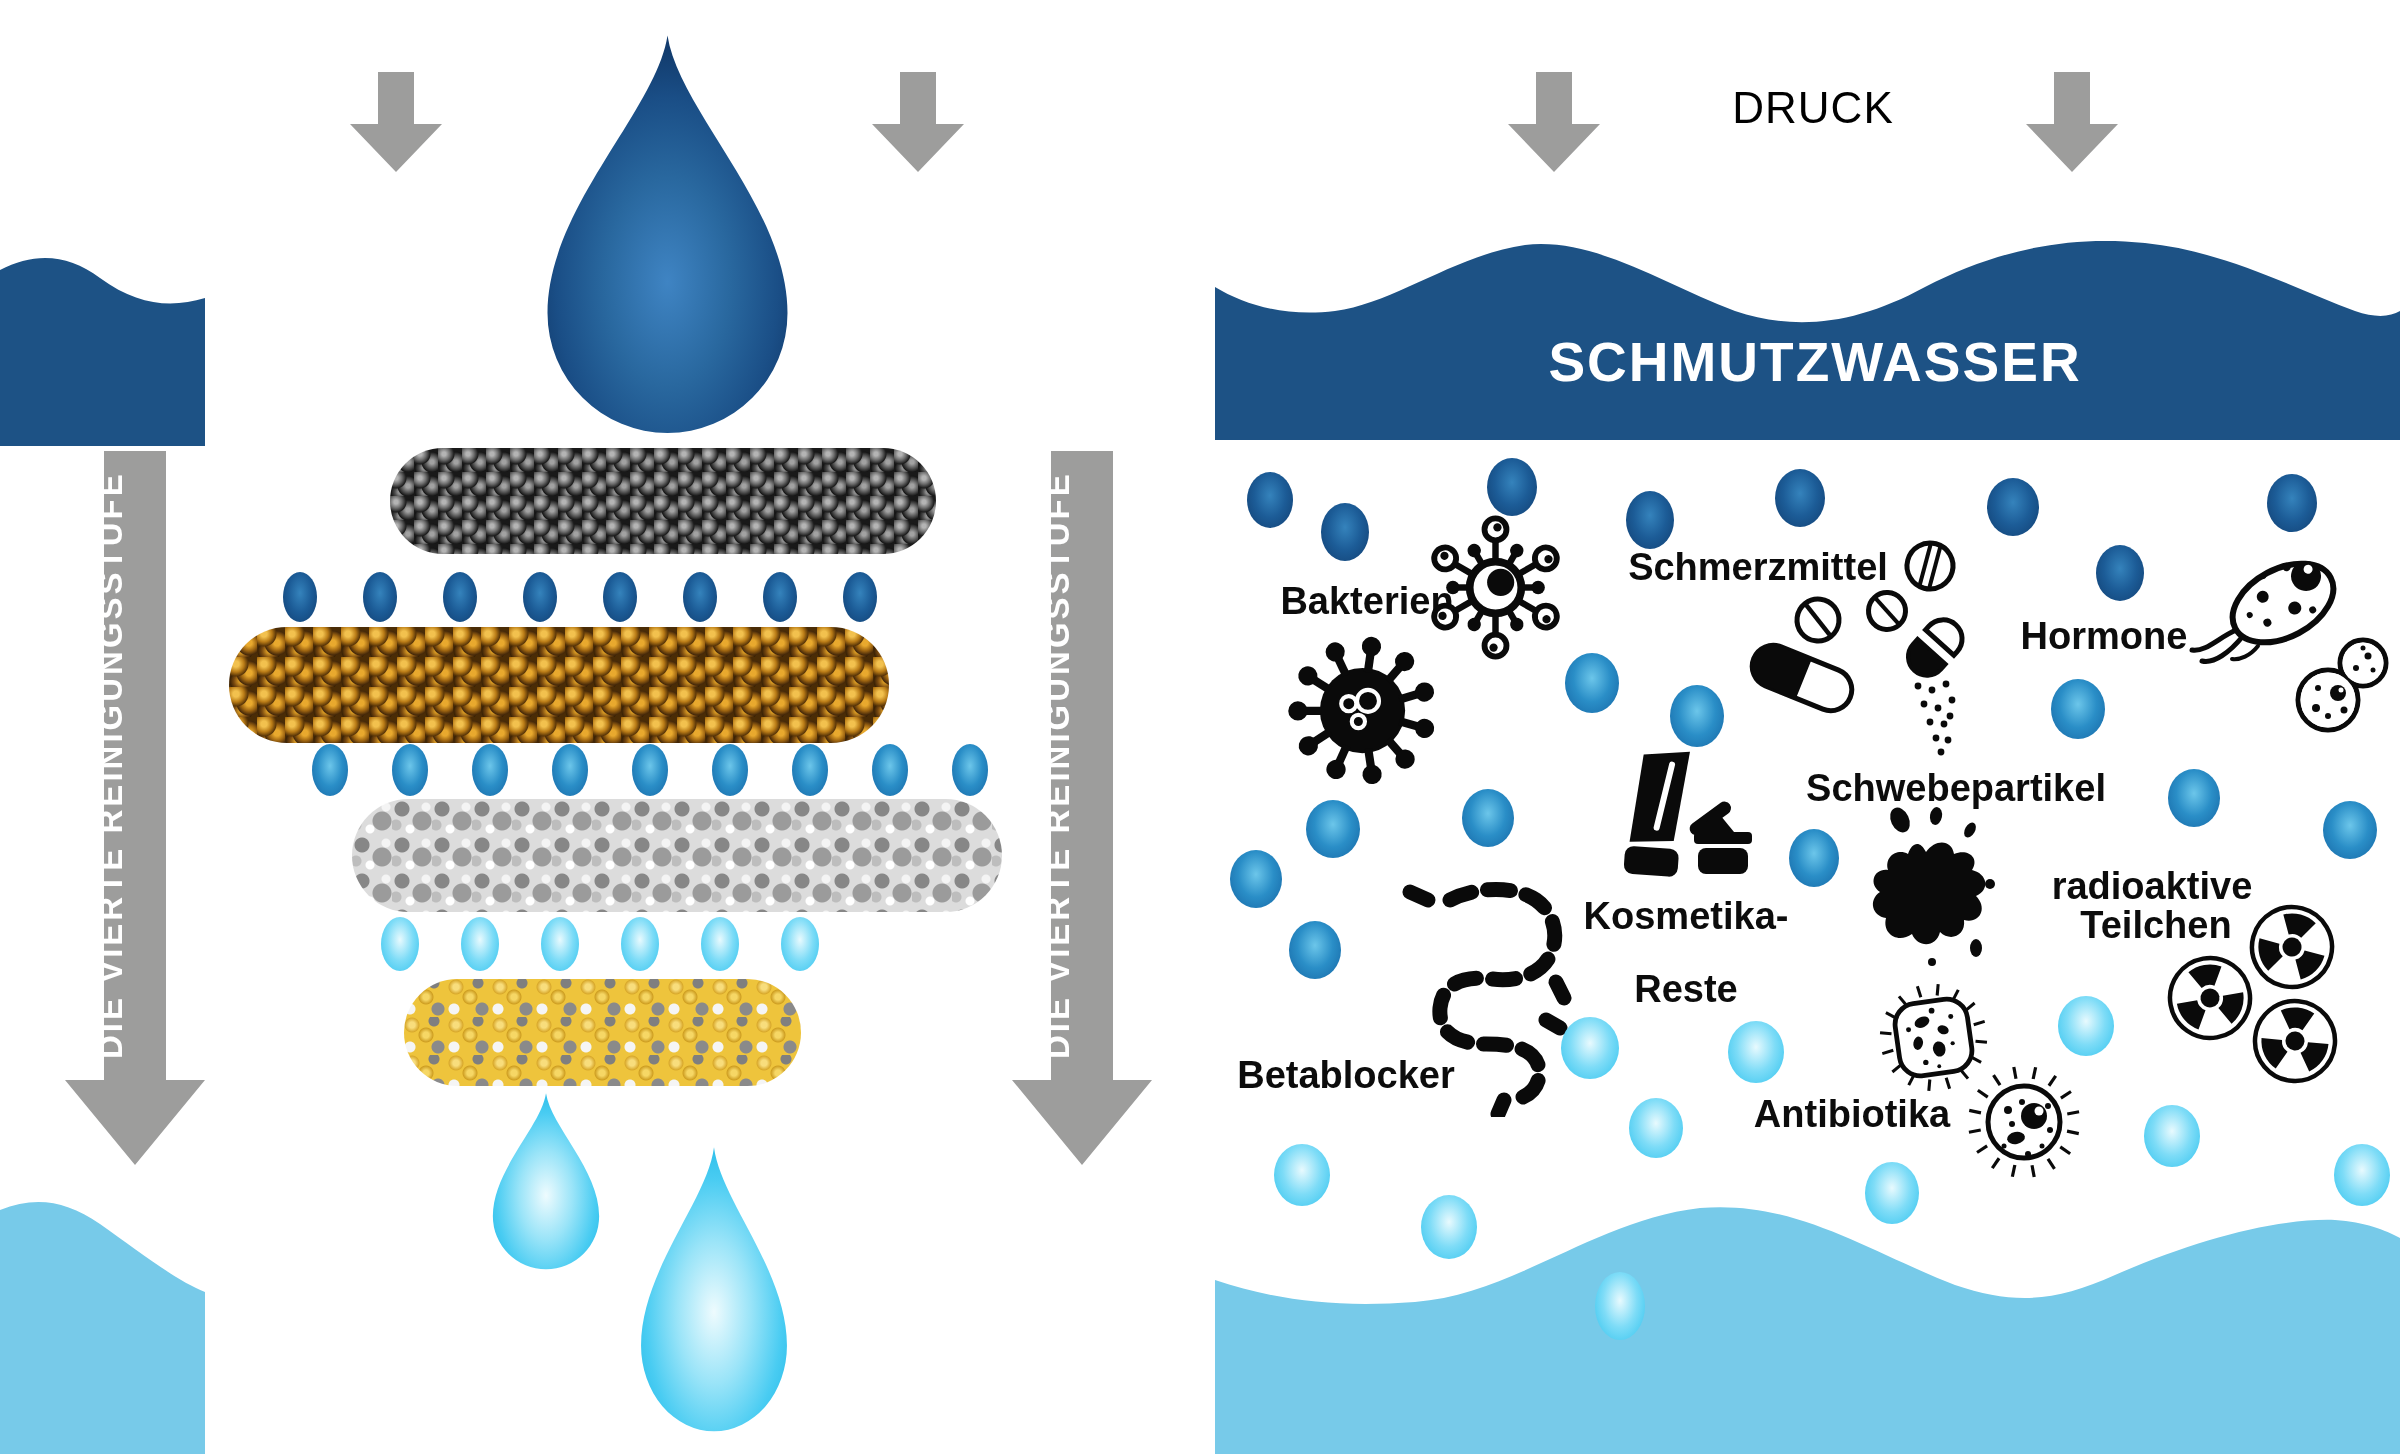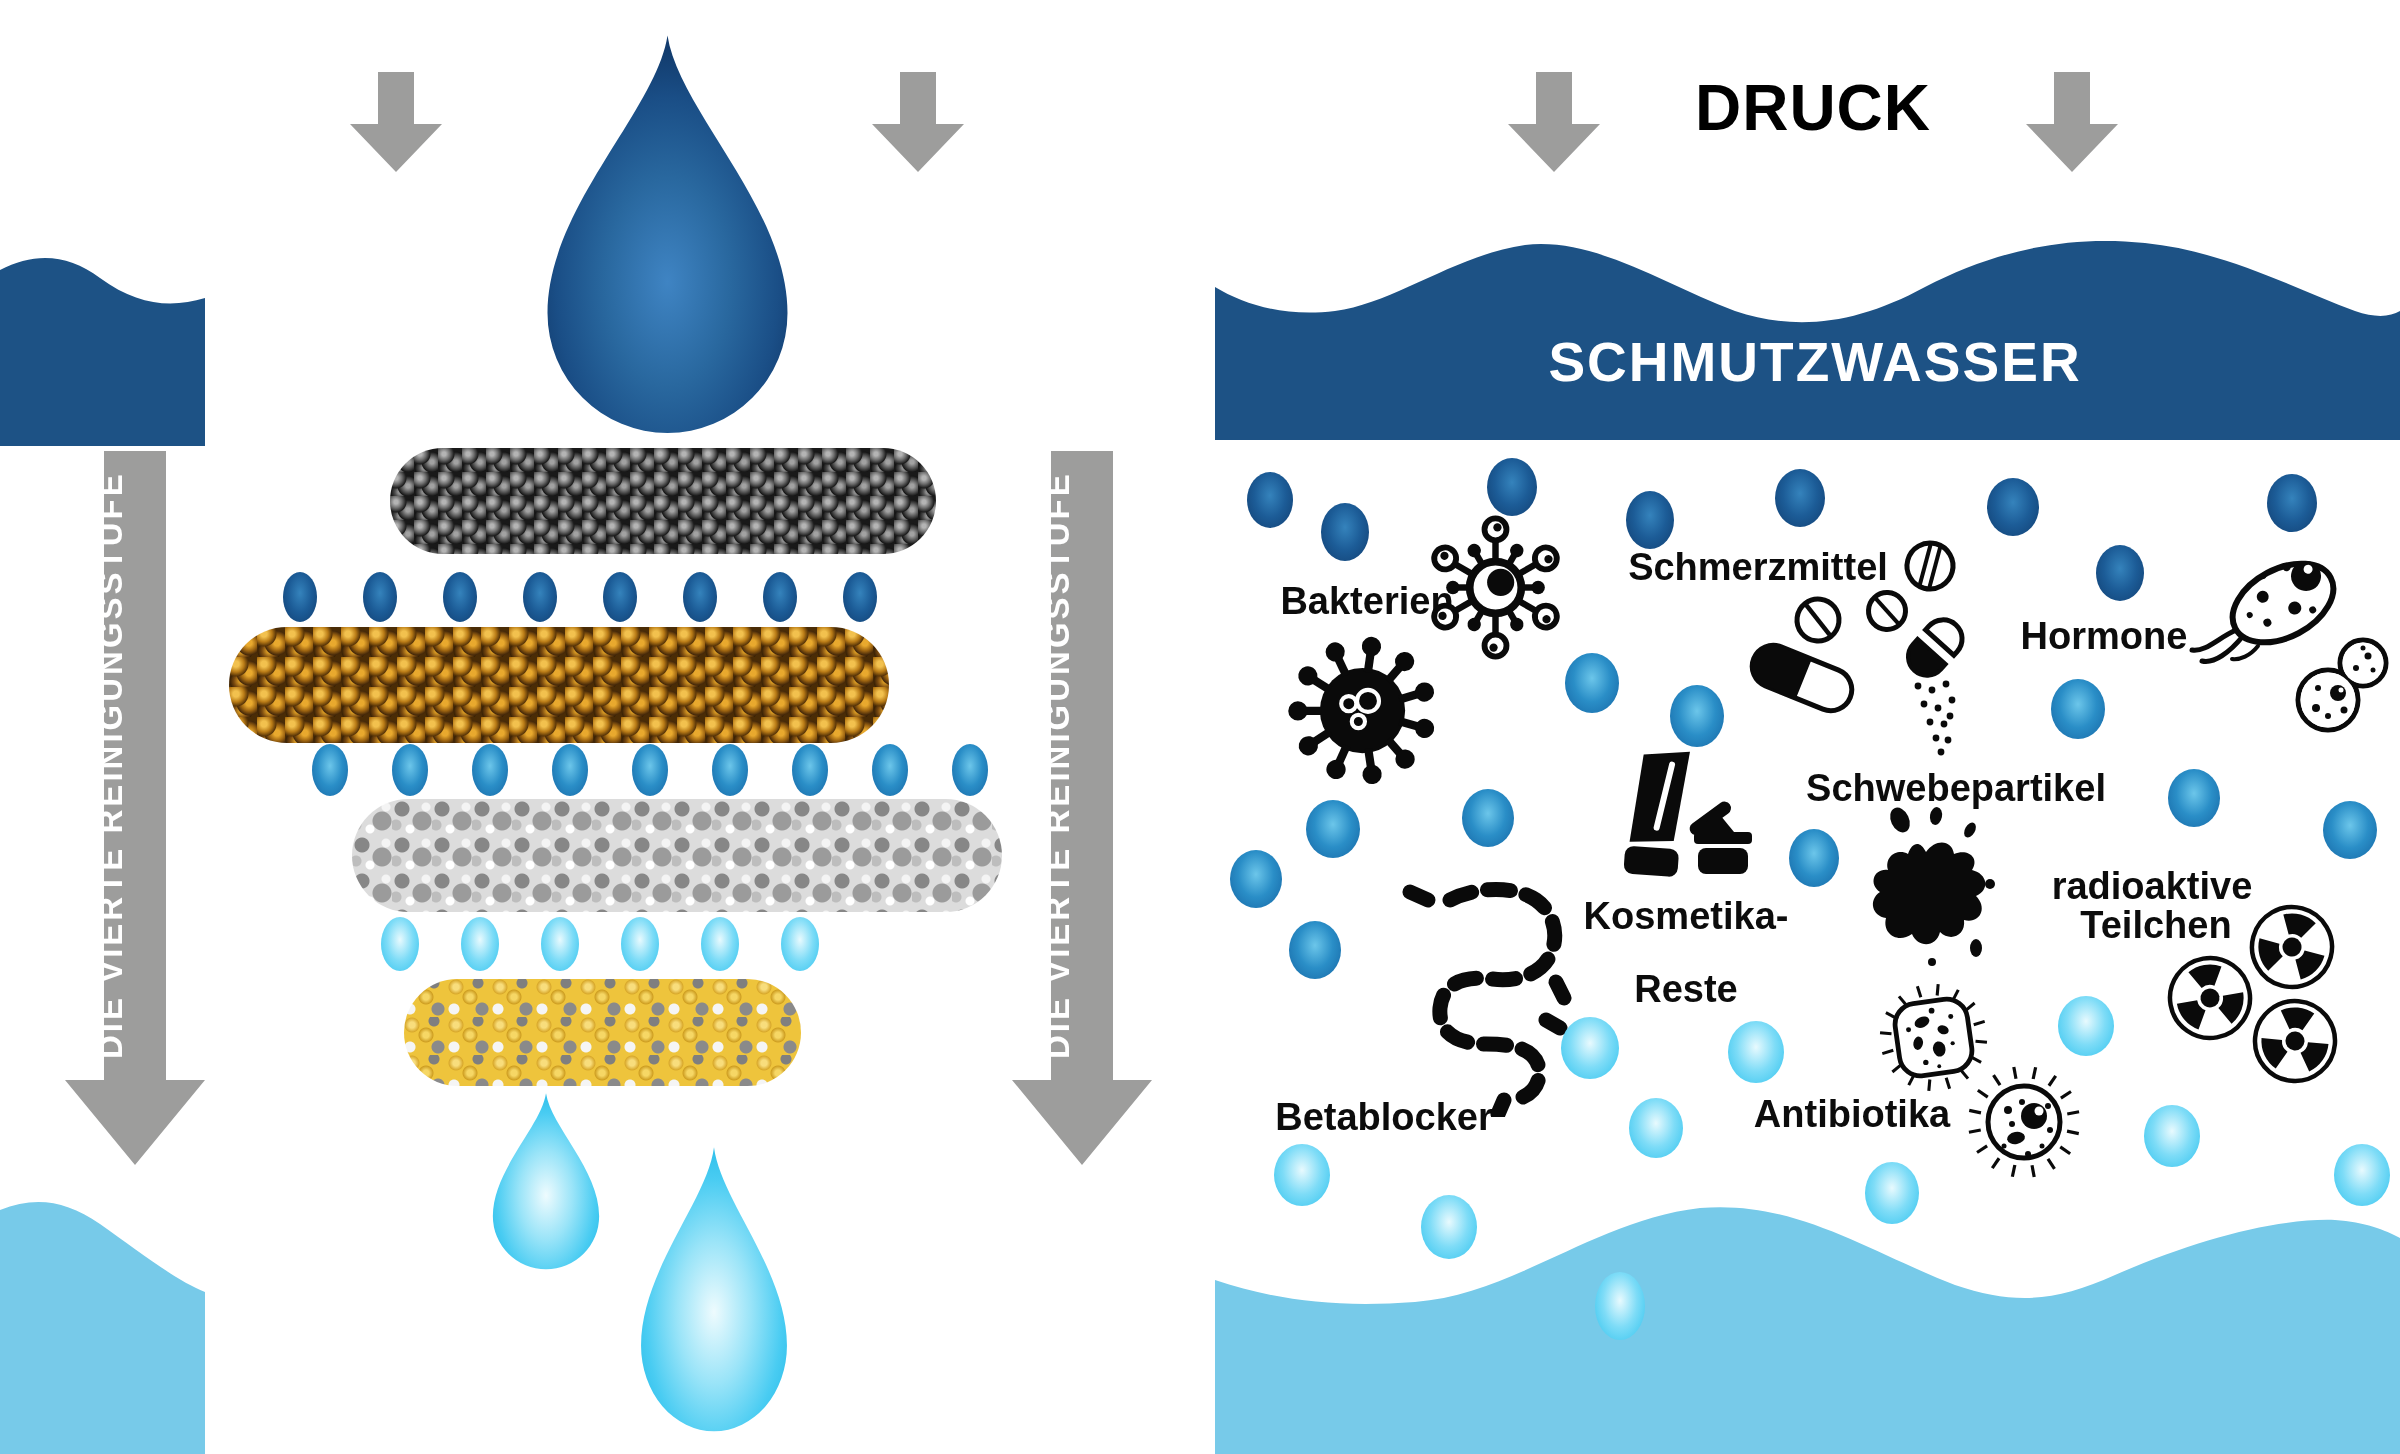--- a/index.html
+++ b/index.html
@@ -2,21 +2,21 @@
 <html><head>
 <meta charset="utf-8">
 <style>
   html,body{margin:0;padding:0;background:#ffffff;font-family:"Liberation Sans",sans-serif;}
   #canvas{position:relative;width:2400px;height:1454px;background:#fff;overflow:hidden;}
   .abs{position:absolute;}
   .drop{position:absolute;border-radius:50%;}
   .capsule{position:absolute;border-radius:60px;}
   .lbl{position:absolute;transform:translate(-50%,-50%);font-weight:bold;font-size:38px;color:#0c0c0c;white-space:nowrap;line-height:1.05;}
   .bandlbl{position:absolute;transform:translate(-50%,-50%);font-weight:bold;font-size:55px;color:#ffffff;letter-spacing:2px;white-space:nowrap;}
-  .druck{position:absolute;transform:translate(-50%,-50%);font-weight:bold;font-size:64px;color:#000;letter-spacing:1px;white-space:nowrap;}
+  .druck{position:absolute;transform:translate(-50%,-50%);font-weight:normal;font-size:44px;color:#000;letter-spacing:1px;white-space:nowrap;}
   .vtext{position:absolute;writing-mode:vertical-rl;transform:rotate(180deg);color:#fff;font-weight:bold;font-size:33px;letter-spacing:3px;white-space:nowrap;text-align:center;}
   
   .tex-carbon{background-color:#191919;background-image:
     radial-gradient(circle at 6px 6px,#b4b4b4 0 2px,#6e6e6e 6px,#1c1c1c 10px,rgba(0,0,0,0) 11px),
     radial-gradient(circle at 18px 14px,#a2a2a2 0 2px,#5c5c5c 6px,#161616 10px,rgba(0,0,0,0) 11px),
     radial-gradient(circle at 10px 20px,#8e8e8e 0 2px,#4f4f4f 5px,#141414 9px,rgba(0,0,0,0) 10px);
     background-size:24px 24px;}
   .tex-brown{background-color:#4a2c06;background-image:
     radial-gradient(circle at 7px 7px,#f2c14e 0 3px,#b97b16 8px,#5a3608 12px,rgba(0,0,0,0) 13px),
     radial-gradient(circle at 20px 16px,#e8a92e 0 3px,#9c6310 8px,#46290a 12px,rgba(0,0,0,0) 13px),
@@ -121,21 +121,21 @@
   </svg>
 
   <div class="lbl" style="left:1340px;top:602px;margin-left:27px;">Bakterien</div>
   <div class="lbl" style="left:1758px;top:568px;">Schmerzmittel</div>
   <div class="lbl" style="left:2104px;top:637px;">Hormone</div>
   <div class="lbl" style="left:1956px;top:789px;">Schwebepartikel</div>
   <div class="lbl" style="left:1686px;top:917px;">Kosmetika-</div>
   <div class="lbl" style="left:1686px;top:990px;">Reste</div>
   <div class="lbl" style="left:2152px;top:887px;">radioaktive</div>
   <div class="lbl" style="left:2156px;top:926px;">Teilchen</div>
-  <div class="lbl" style="left:1346px;top:1118px;margin-left:38px;">Betablocker</div>
+  <div class="lbl" style="left:1346px;top:1076px;">Betablocker</div>
   <div class="lbl" style="left:1852px;top:1115px;">Antibiotika</div>
 
   <svg id="svg-eyevirus" class="abs" style="left:1418px;top:510px;" width="155" height="155" viewBox="0 0 120 120">
     <defs>
       <g id="evL">
         <line x1="60" y1="40" x2="60" y2="24" stroke="#0a0a0a" stroke-width="5"></line>
         <circle cx="60" cy="15" r="8.5" fill="#fff" stroke="#0a0a0a" stroke-width="4.5"></circle>
         <circle cx="61.5" cy="13.5" r="3.2" fill="#0a0a0a"></circle>
       </g>
       <g id="evS">

